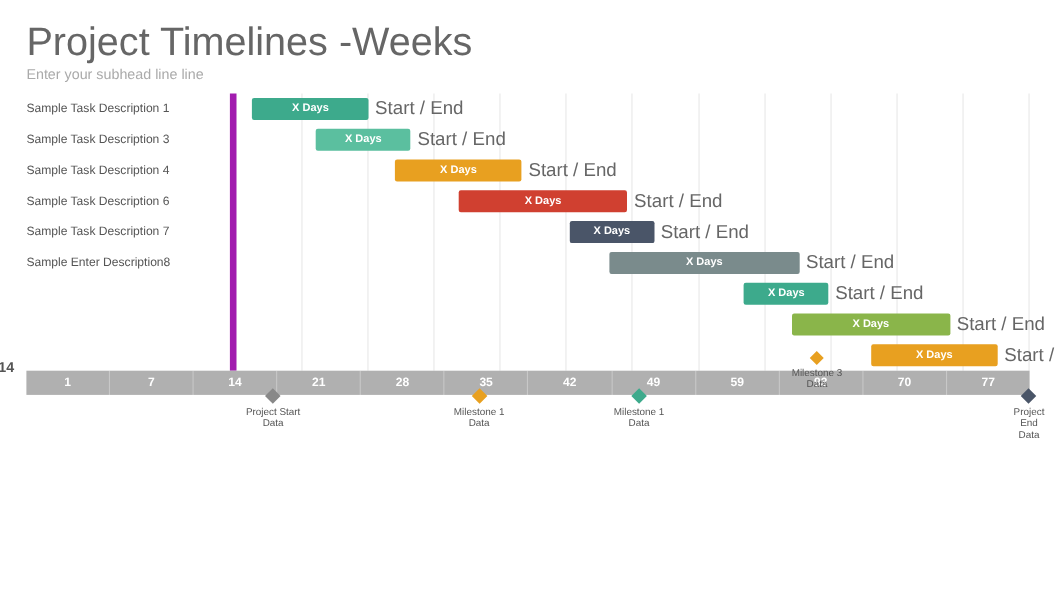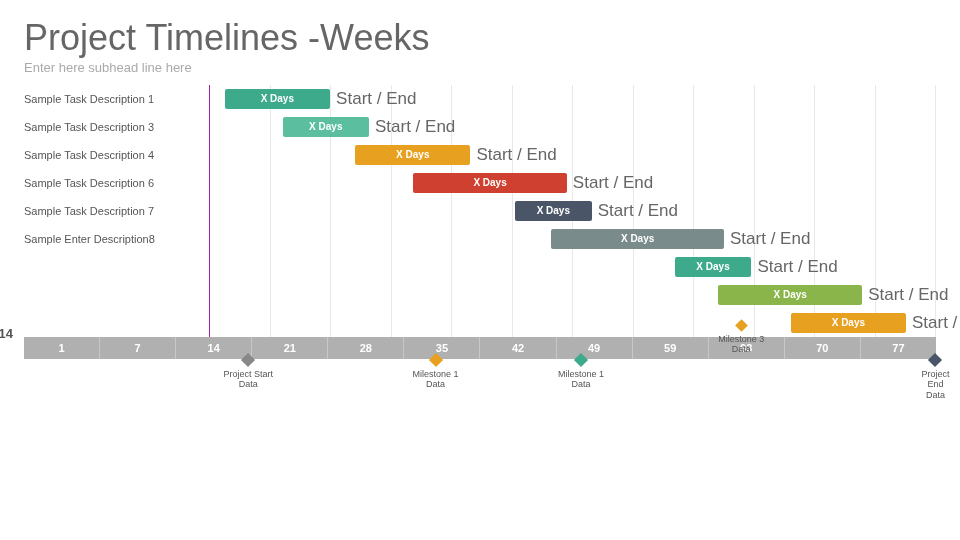--- a/index.html
+++ b/index.html
@@ -56,21 +56,21 @@
       display: flex;
       align-items: center;
       font-size: 11px;
       color: #555;
       padding-right: 6px;
     }
 
     .gantt-body {
       flex: 1;
       position: relative;
-      border-left: 1px solid #a21caf;
+      border-left: 6px solid #a21caf;
     }
 
     .grid-lines {
       position: absolute;
       top: 0; left: 0; right: 0; bottom: 0;
       display: flex;
     }
 
     .grid-col {
       flex: 1;
@@ -194,21 +194,21 @@
       width: 9px;
       height: 9px;
       transform: rotate(45deg);
     }
   </style>
 </head>
 <body>
 
 <div class="page">
   <h1 class="title">Project Timelines -Weeks</h1>
-  <p class="subtitle">Enter here subhead line here</p>
+  <p class="subtitle">Enter your subhead line line</p>
 
   <div class="chart-area">
     <div class="gantt-container">
 
       <div class="task-labels" id="task-labels-col">
           <div class="task-label">Sample Task Description 1</div>
           <div class="task-label">Sample Task Description 3</div>
           <div class="task-label">Sample Task Description 4</div>
           <div class="task-label">Sample Task Description 6</div>
           <div class="task-label">Sample Task Description 7</div>

